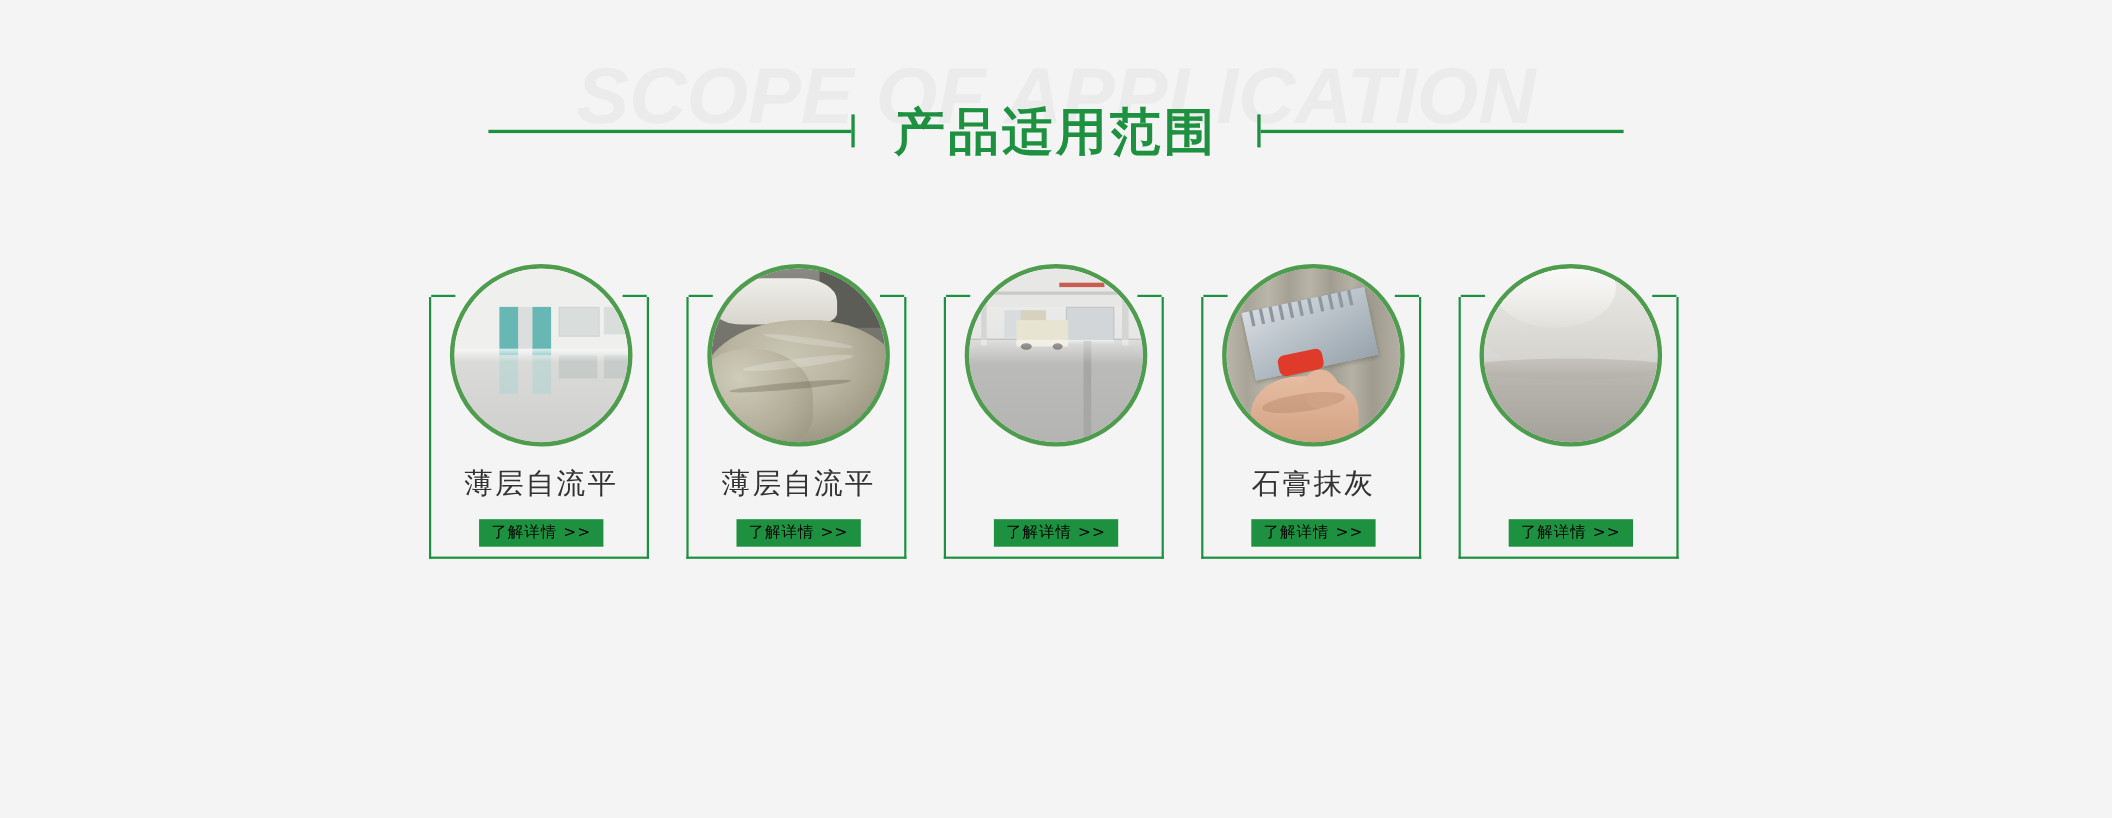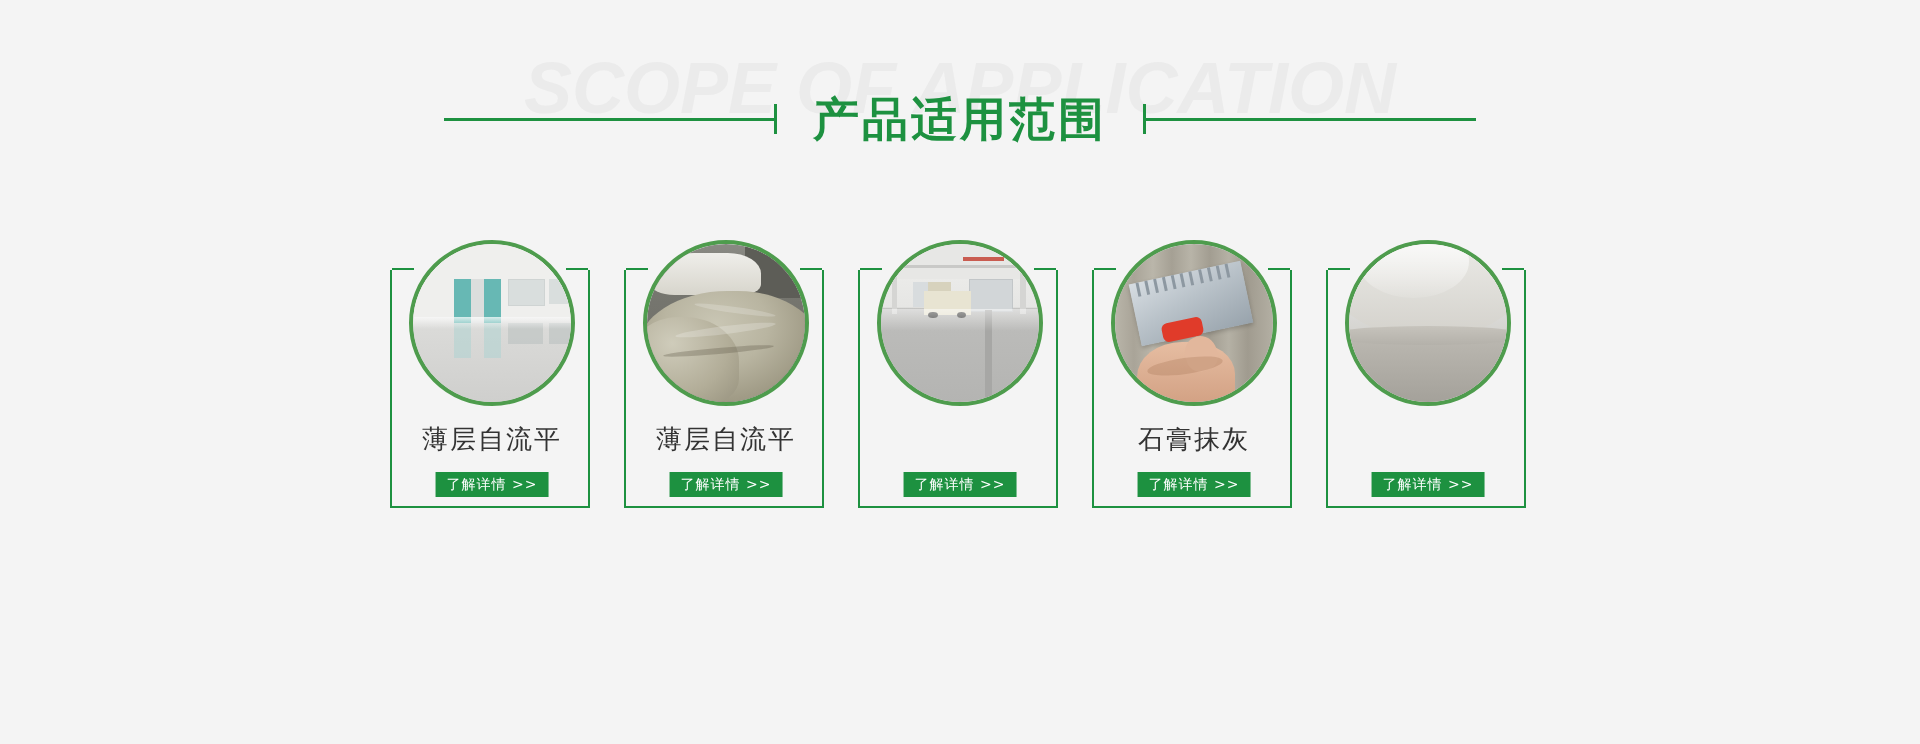--- a/index.html
+++ b/index.html
@@ -98,21 +98,21 @@
     color:#333333;
     font-size:26px;
     letter-spacing:2px;
     font-family:"DejaVu Sans","Liberation Sans",sans-serif;
     white-space:nowrap;
   }
   .card-btn{
     position:absolute;left:50%;top:232px;
     transform:translateX(-50%);
     background:#1d9140;
-    color:#ffffff;
+    color:#000000;
     font-size:14px;
     padding:5px 11px 6px 11px;
     white-space:nowrap;
     letter-spacing:1px;
     font-family:"DejaVu Sans","Liberation Sans",sans-serif;
     line-height:1;
     cursor:pointer;
   }
 
   

